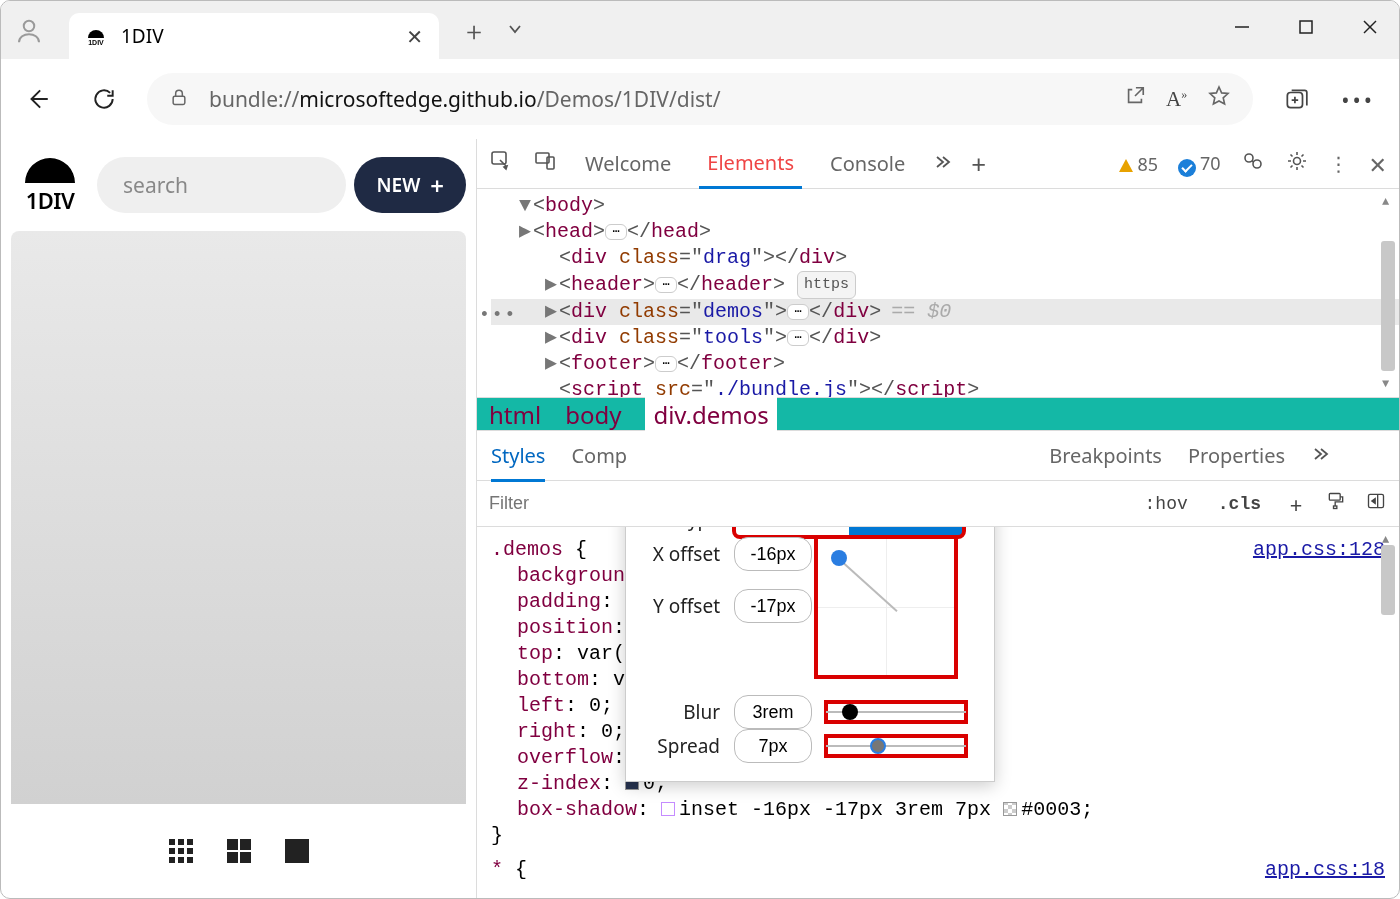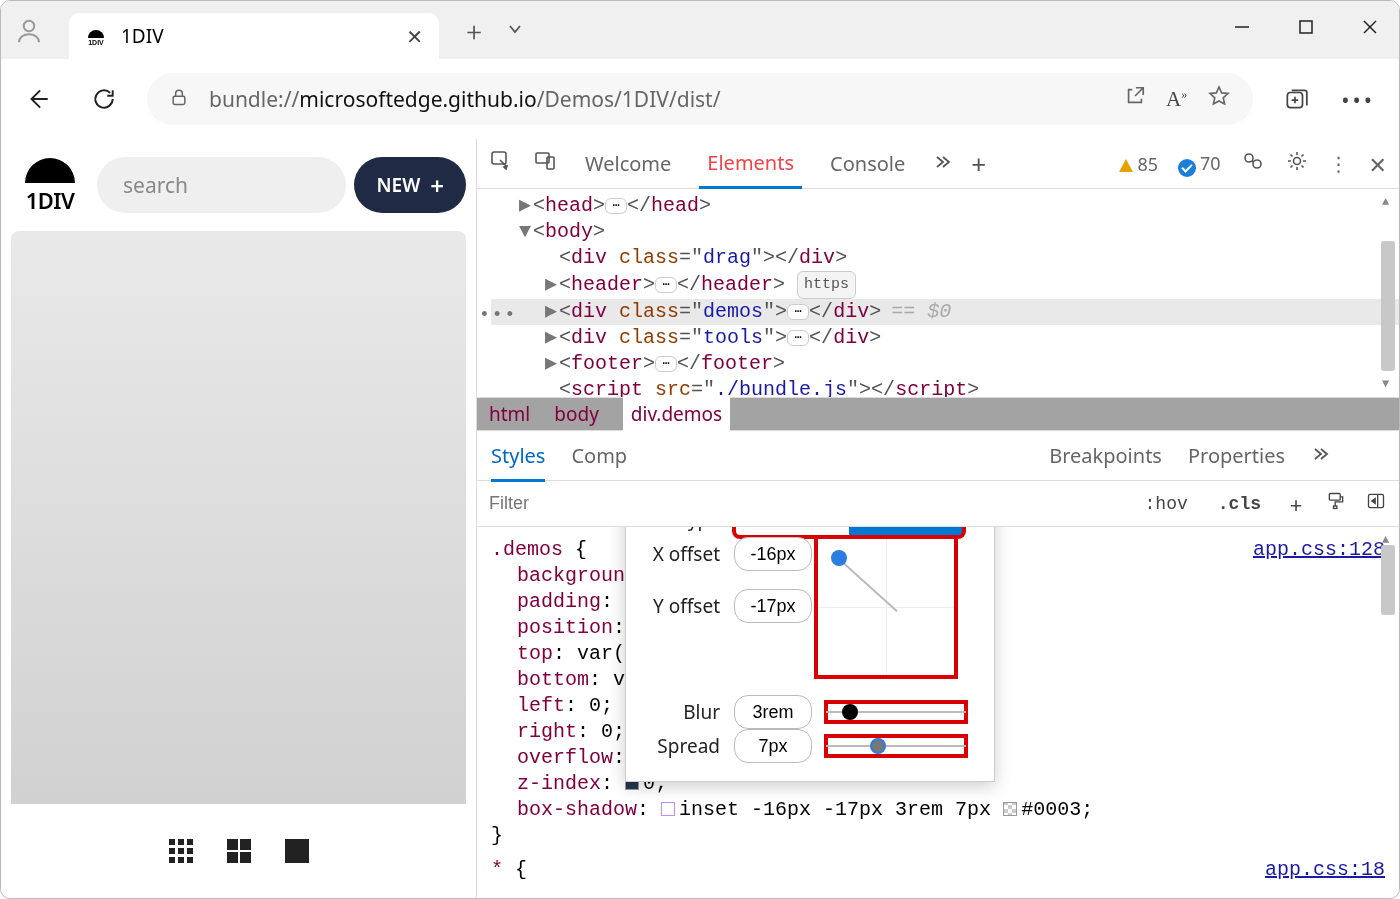--- a/index.html
+++ b/index.html
@@ -163,22 +163,22 @@
   .dom-tree .attr{color:var(--attr-name);}
   .dom-tree .val{color:var(--attr-val);}
   .dom-tree .pu{color:#555;}
   .dom-tree .hint{color:#aaa;font-style:italic;margin-left:10px;}
   .dom-tree .pill{display:inline-block;border:1px solid #ccc;background:#f4f4f4;border-radius:6px;padding:0 6px;font-size:15px;color:#555;vertical-align:2px;}
   .dom-tree .dots{display:inline-block;border:1px solid #ccc;background:#fff;border-radius:6px;width:22px;text-align:center;line-height:14px;font-size:12px;vertical-align:2px;}
   .gutter-dots{position:absolute;left:0;color:#777;font-size:18px;letter-spacing:2px;}
 
   .crumbs{
     height:34px;border-top:1px solid var(--edge-border);border-bottom:1px solid var(--edge-border);
-    display:flex;align-items:center;font-size:19px;color:var(--tag-color);
-    padding:0 12px;gap:24px;background:#a3a3a3;
+    display:flex;align-items:center;font-size:24px;color:var(--tag-color);
+    padding:0 12px;gap:24px;background:#14b8a6;
   }
   .crumbs .crumb.sel{background:#fff;padding:4px 8px;}
 
   .styles-tabs{
     height:50px;border-bottom:1px solid var(--edge-border);
     display:flex;align-items:center;gap:26px;padding:0 14px;
     font-size:20px;color:#666;
   }
   .styles-tabs .stab.active{color:#0067c0;border-bottom:3px solid var(--devtools-accent);padding-bottom:10px;margin-bottom:-12px;}
 
@@ -421,22 +421,22 @@
           <svg width="24" height="24" viewBox="0 0 24 24" fill="none" stroke="#555" stroke-width="1.6">
               <circle cx="12" cy="12" r="3.5"></circle>
               <path d="M12 3v3M12 18v3M3 12h3M18 12h3M5.5 5.5l2 2M16.5 16.5l2 2M18.5 5.5l-2 2M7.5 16.5l-2 2"></path>
             </svg>
         </span>
         <span style="font-size:20px;">⋮</span>
         <span style="font-size:22px;">✕</span>
       </div>
 
       <div class="dom-tree" style="height:208px;">
+        <div class="row" style="padding-left:28px;"><span class="tri">▼</span><span class="pu">&lt;</span><span class="tag">body</span><span class="pu">&gt;</span></div>
         <div class="row" style="padding-left:28px;"><span class="tri">▶</span><span class="pu">&lt;</span><span class="tag">head</span><span class="pu">&gt;</span><span class="dots">⋯</span><span class="pu">&lt;/</span><span class="tag">head</span><span class="pu">&gt;</span></div>
-        <div class="row" style="padding-left:28px;"><span class="tri">▼</span><span class="pu">&lt;</span><span class="tag">body</span><span class="pu">&gt;</span></div>
         <div class="row" style="padding-left:68px;"><span class="pu">&lt;</span><span class="tag">div</span> <span class="attr">class</span><span class="pu">="</span><span class="val">drag</span><span class="pu">"&gt;&lt;/</span><span class="tag">div</span><span class="pu">&gt;</span></div>
         <div class="row" style="padding-left:54px;"><span class="tri">▶</span><span class="pu">&lt;</span><span class="tag">header</span><span class="pu">&gt;</span><span class="dots">⋯</span><span class="pu">&lt;/</span><span class="tag">header</span><span class="pu">&gt;</span> <span class="pill">https</span></div>
         <div class="row sel" style="padding-left:54px;position:relative;">
           <span class="gutter-dots" style="left:-12px;top:3px;">•••</span>
           <span class="tri">▶</span><span class="pu">&lt;</span><span class="tag">div</span> <span class="attr">class</span><span class="pu">="</span><span class="val">demos</span><span class="pu">"&gt;</span><span class="dots">⋯</span><span class="pu">&lt;/</span><span class="tag">div</span><span class="pu">&gt;</span><span class="hint">== $0</span>
         </div>
         <div class="row" style="padding-left:54px;"><span class="tri">▶</span><span class="pu">&lt;</span><span class="tag">div</span> <span class="attr">class</span><span class="pu">="</span><span class="val">tools</span><span class="pu">"&gt;</span><span class="dots">⋯</span><span class="pu">&lt;/</span><span class="tag">div</span><span class="pu">&gt;</span></div>
         <div class="row" style="padding-left:54px;"><span class="tri">▶</span><span class="pu">&lt;</span><span class="tag">footer</span><span class="pu">&gt;</span><span class="dots">⋯</span><span class="pu">&lt;/</span><span class="tag">footer</span><span class="pu">&gt;</span></div>
         <div class="row" style="padding-left:68px;"><span class="pu">&lt;</span><span class="tag">script</span> <span class="attr">src</span><span class="pu">="</span><span class="val">./bundle.js</span><span class="pu">"&gt;&lt;/</span><span class="tag">script</span><span class="pu">&gt;</span></div>
 

